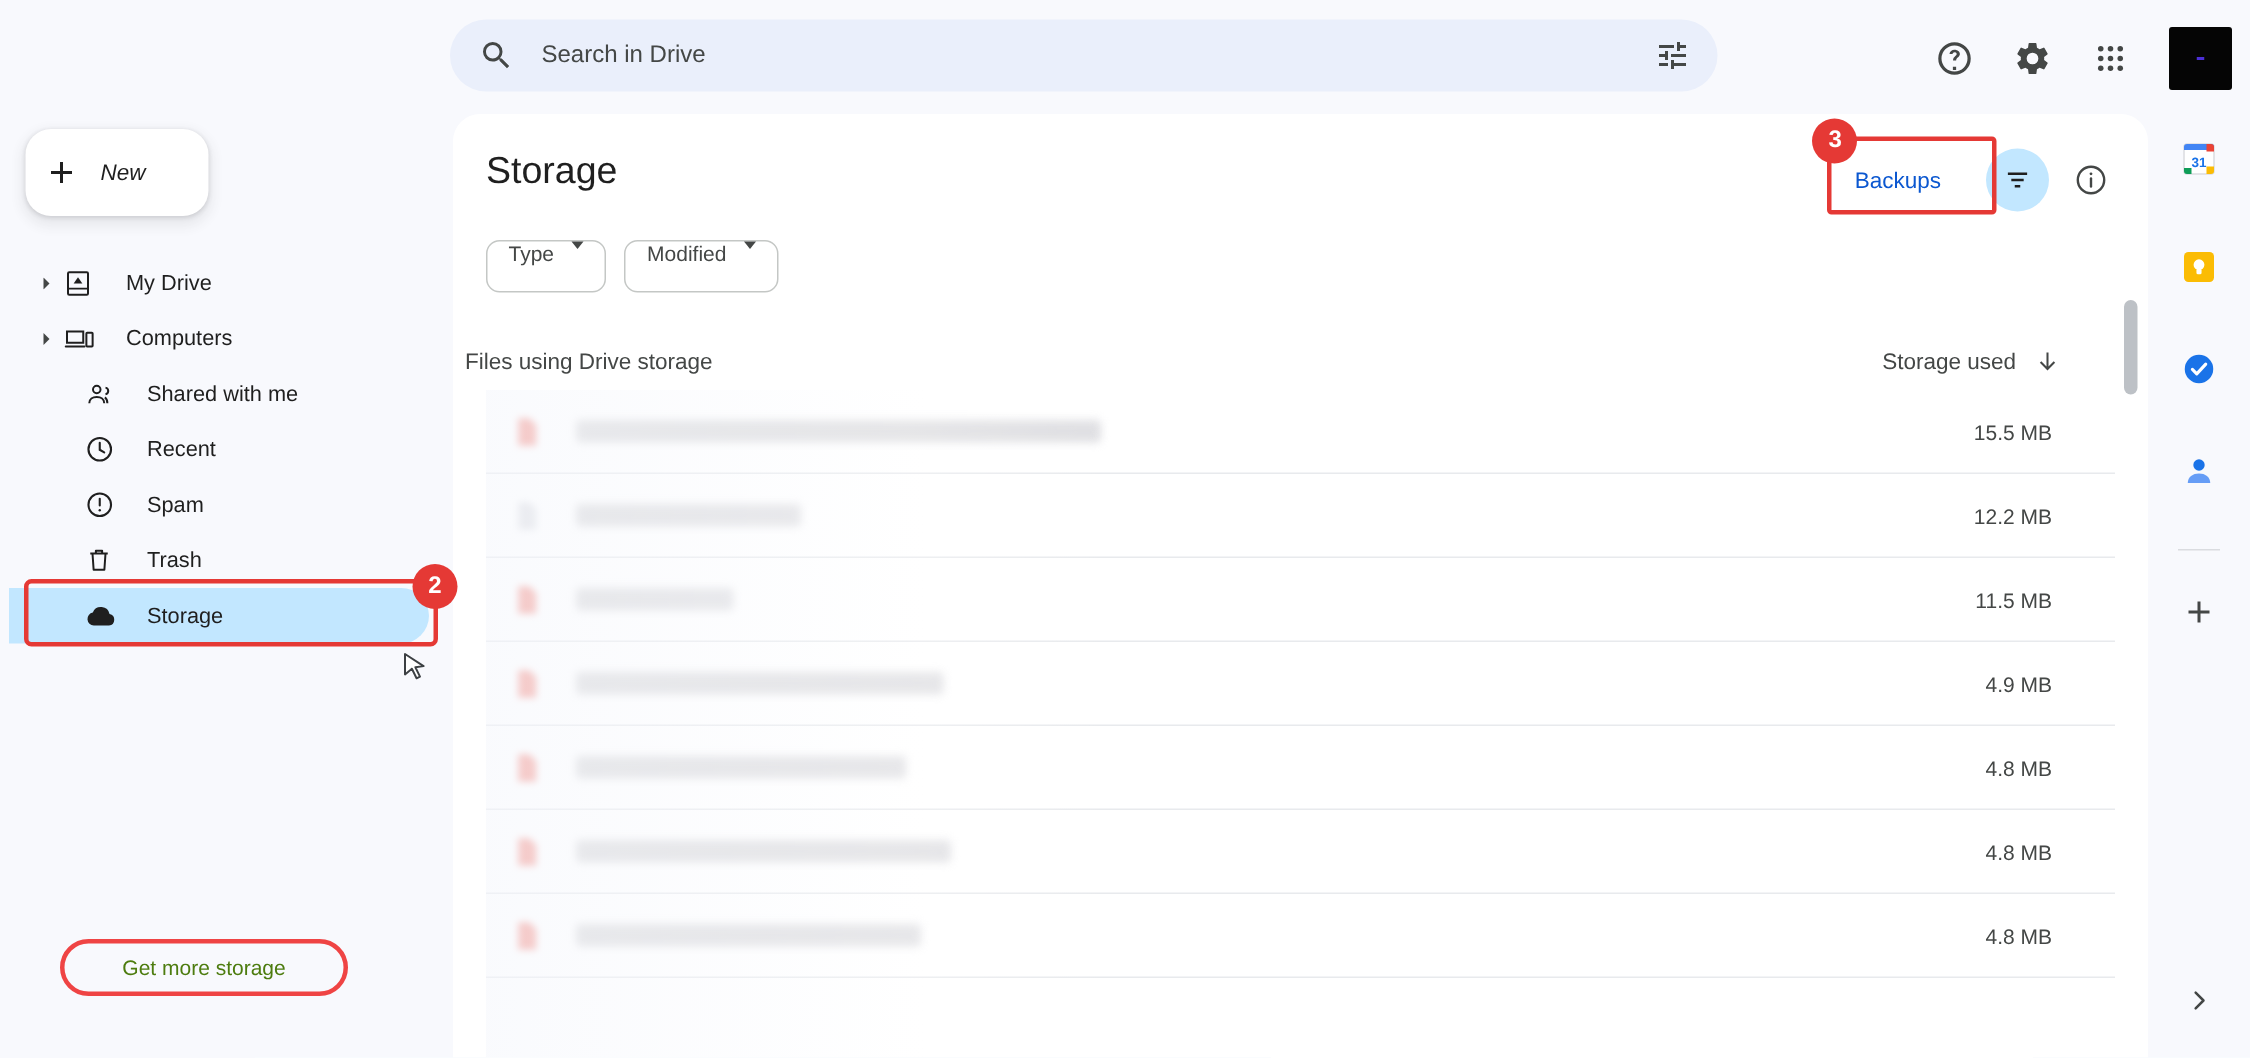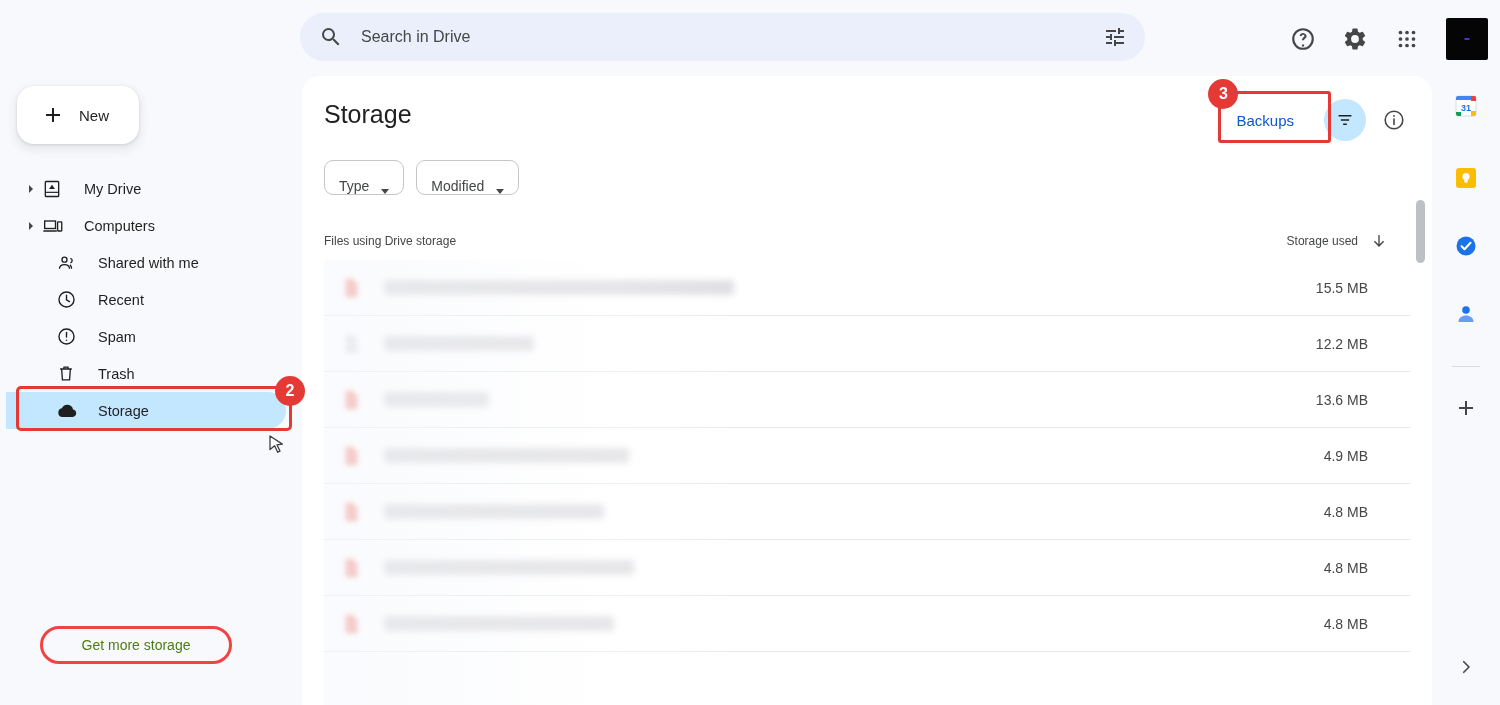--- a/index.html
+++ b/index.html
@@ -33,22 +33,22 @@
   .ticon { width: 26px; height: 26px; color: #444746; cursor: pointer; }
   .avatar { width: 42px; height: 42px; background: #050505; border-radius: 2px; position: relative; }
   .avatar::after { content:""; position:absolute; left:50%; top:50%; width:5px; height:2px; background:#4b2fd6; transform:translate(-50%,-50%); }
 
   
   .leftnav { position: absolute; left: 0; top: 76px; width: 300px; height: 629px; background: #f8f9fd; }
   .new-btn {
     position: absolute; left: 17px; top: 10px; width: 122px; height: 58px;
     background: #fff; border: 0; border-radius: 17px;
     box-shadow: 0 1px 3px rgba(60,64,67,.16), 0 4px 8px 3px rgba(60,64,67,.08);
-    display: flex; align-items: center; gap: 14px; padding-left: 24px;
-    font-family: "Liberation Sans", sans-serif; font-size: 15px; color: #1f1f1f; cursor: pointer;
+    display: flex; align-items: center; gap: 14px; padding-left: 12px;
+    font-family: "Liberation Sans", sans-serif; font-size: 15px; color: #1f1f1f; cursor: pointer; font-style: italic;
   }
   .plus-ico { width: 24px; height: 24px; color: #1f1f1f; }
 
   .navlist { position: absolute; left: 0; top: 94px; width: 300px; }
   .navitem {
     position: relative; height: 37px; display: flex; align-items: center;
     margin: 0 14px 0 6px; border-radius: 0 19px 19px 0; padding-left: 18px; cursor: pointer;
   }
   .navitem .twisty { width: 14px; display: flex; align-items: center; justify-content: center; color: #444746; }
   .navitem .nico { width: 22px; height: 22px; margin-left: 4px; color: #1f1f1f; display: flex; align-items: center; }
@@ -100,29 +100,29 @@
   .badge-3 { left: -14px; top: -24px; }
   .filter-circle {
     width: 42px; height: 42px; border-radius: 50%; background: #c2e7ff;
     display: flex; align-items: center; justify-content: center; cursor: pointer; color: #1f1f1f;
   }
   .info-ico { width: 24px; height: 24px; color: #444746; cursor: pointer; }
 
   .chips { position: absolute; left: 22px; top: 84px; display: flex; gap: 12px; }
   .chip {
     height: 35px; border: 1px solid #c4c7c5; border-radius: 9px; background: #fff;
-    display: flex; align-items: flex-end; gap: 12px; padding: 0 14px;
+    display: flex; align-items: flex-start; gap: 12px; padding: 0 14px;
     font-family: "Liberation Sans", sans-serif; font-size: 14px; color: #444746; cursor: pointer;
   }
   .caret { width: 0; height: 0; border-left: 4px solid transparent; border-right: 4px solid transparent; border-top: 5px solid #444746; }
 
   .list-head {
-    position: absolute; left: 22px; top: 150px; width: 1086px; height: 30px;
+    position: absolute; left: 8px; top: 150px; width: 1086px; height: 30px;
     display: flex; align-items: center; justify-content: space-between;
-    font-size: 12px; color: #444746;
+    font-size: 15px; color: #444746;
   }
   .sort-head { display: flex; align-items: center; gap: 12px; margin-right: 22px; cursor: pointer; }
 
   .rows { position: absolute; left: 22px; top: 184px; width: 1086px; height: 445px; }
   .row {
     position: relative; height: 56px; display: flex; align-items: center;
     border-bottom: 1px solid #e8eaed;
   }
   .row.selected { border: 1px solid #8ab4f8; border-radius: 3px; }
   .row .ficon { width: 22px; height: 22px; margin-left: 16px; flex: 0 0 22px; }
@@ -354,21 +354,21 @@
             <path d="M6 2h8l5 5v15H6z" fill="#dadce0" opacity=".85"></path>
           </svg>
           <div class="fname" style="width: 150px;"></div>
           <div class="fsize">12.2 MB</div>
         </div>
         <div class="row">
           <svg class="ficon" viewBox="0 0 24 24" style="filter: blur(2.5px);">
             <path d="M6 2h8l5 5v15H6z" fill="#f28b82" opacity=".85"></path>
           </svg>
           <div class="fname" style="width: 105px;"></div>
-          <div class="fsize">13.6 MB</div>
+          <div class="fsize">11.5 MB</div>
         </div>
         <div class="row">
           <svg class="ficon" viewBox="0 0 24 24" style="filter: blur(2.5px);">
             <path d="M6 2h8l5 5v15H6z" fill="#f28b82" opacity=".85"></path>
           </svg>
           <div class="fname" style="width: 245px;"></div>
           <div class="fsize">4.9 MB</div>
         </div>
         <div class="row">
           <svg class="ficon" viewBox="0 0 24 24" style="filter: blur(2.5px);">

